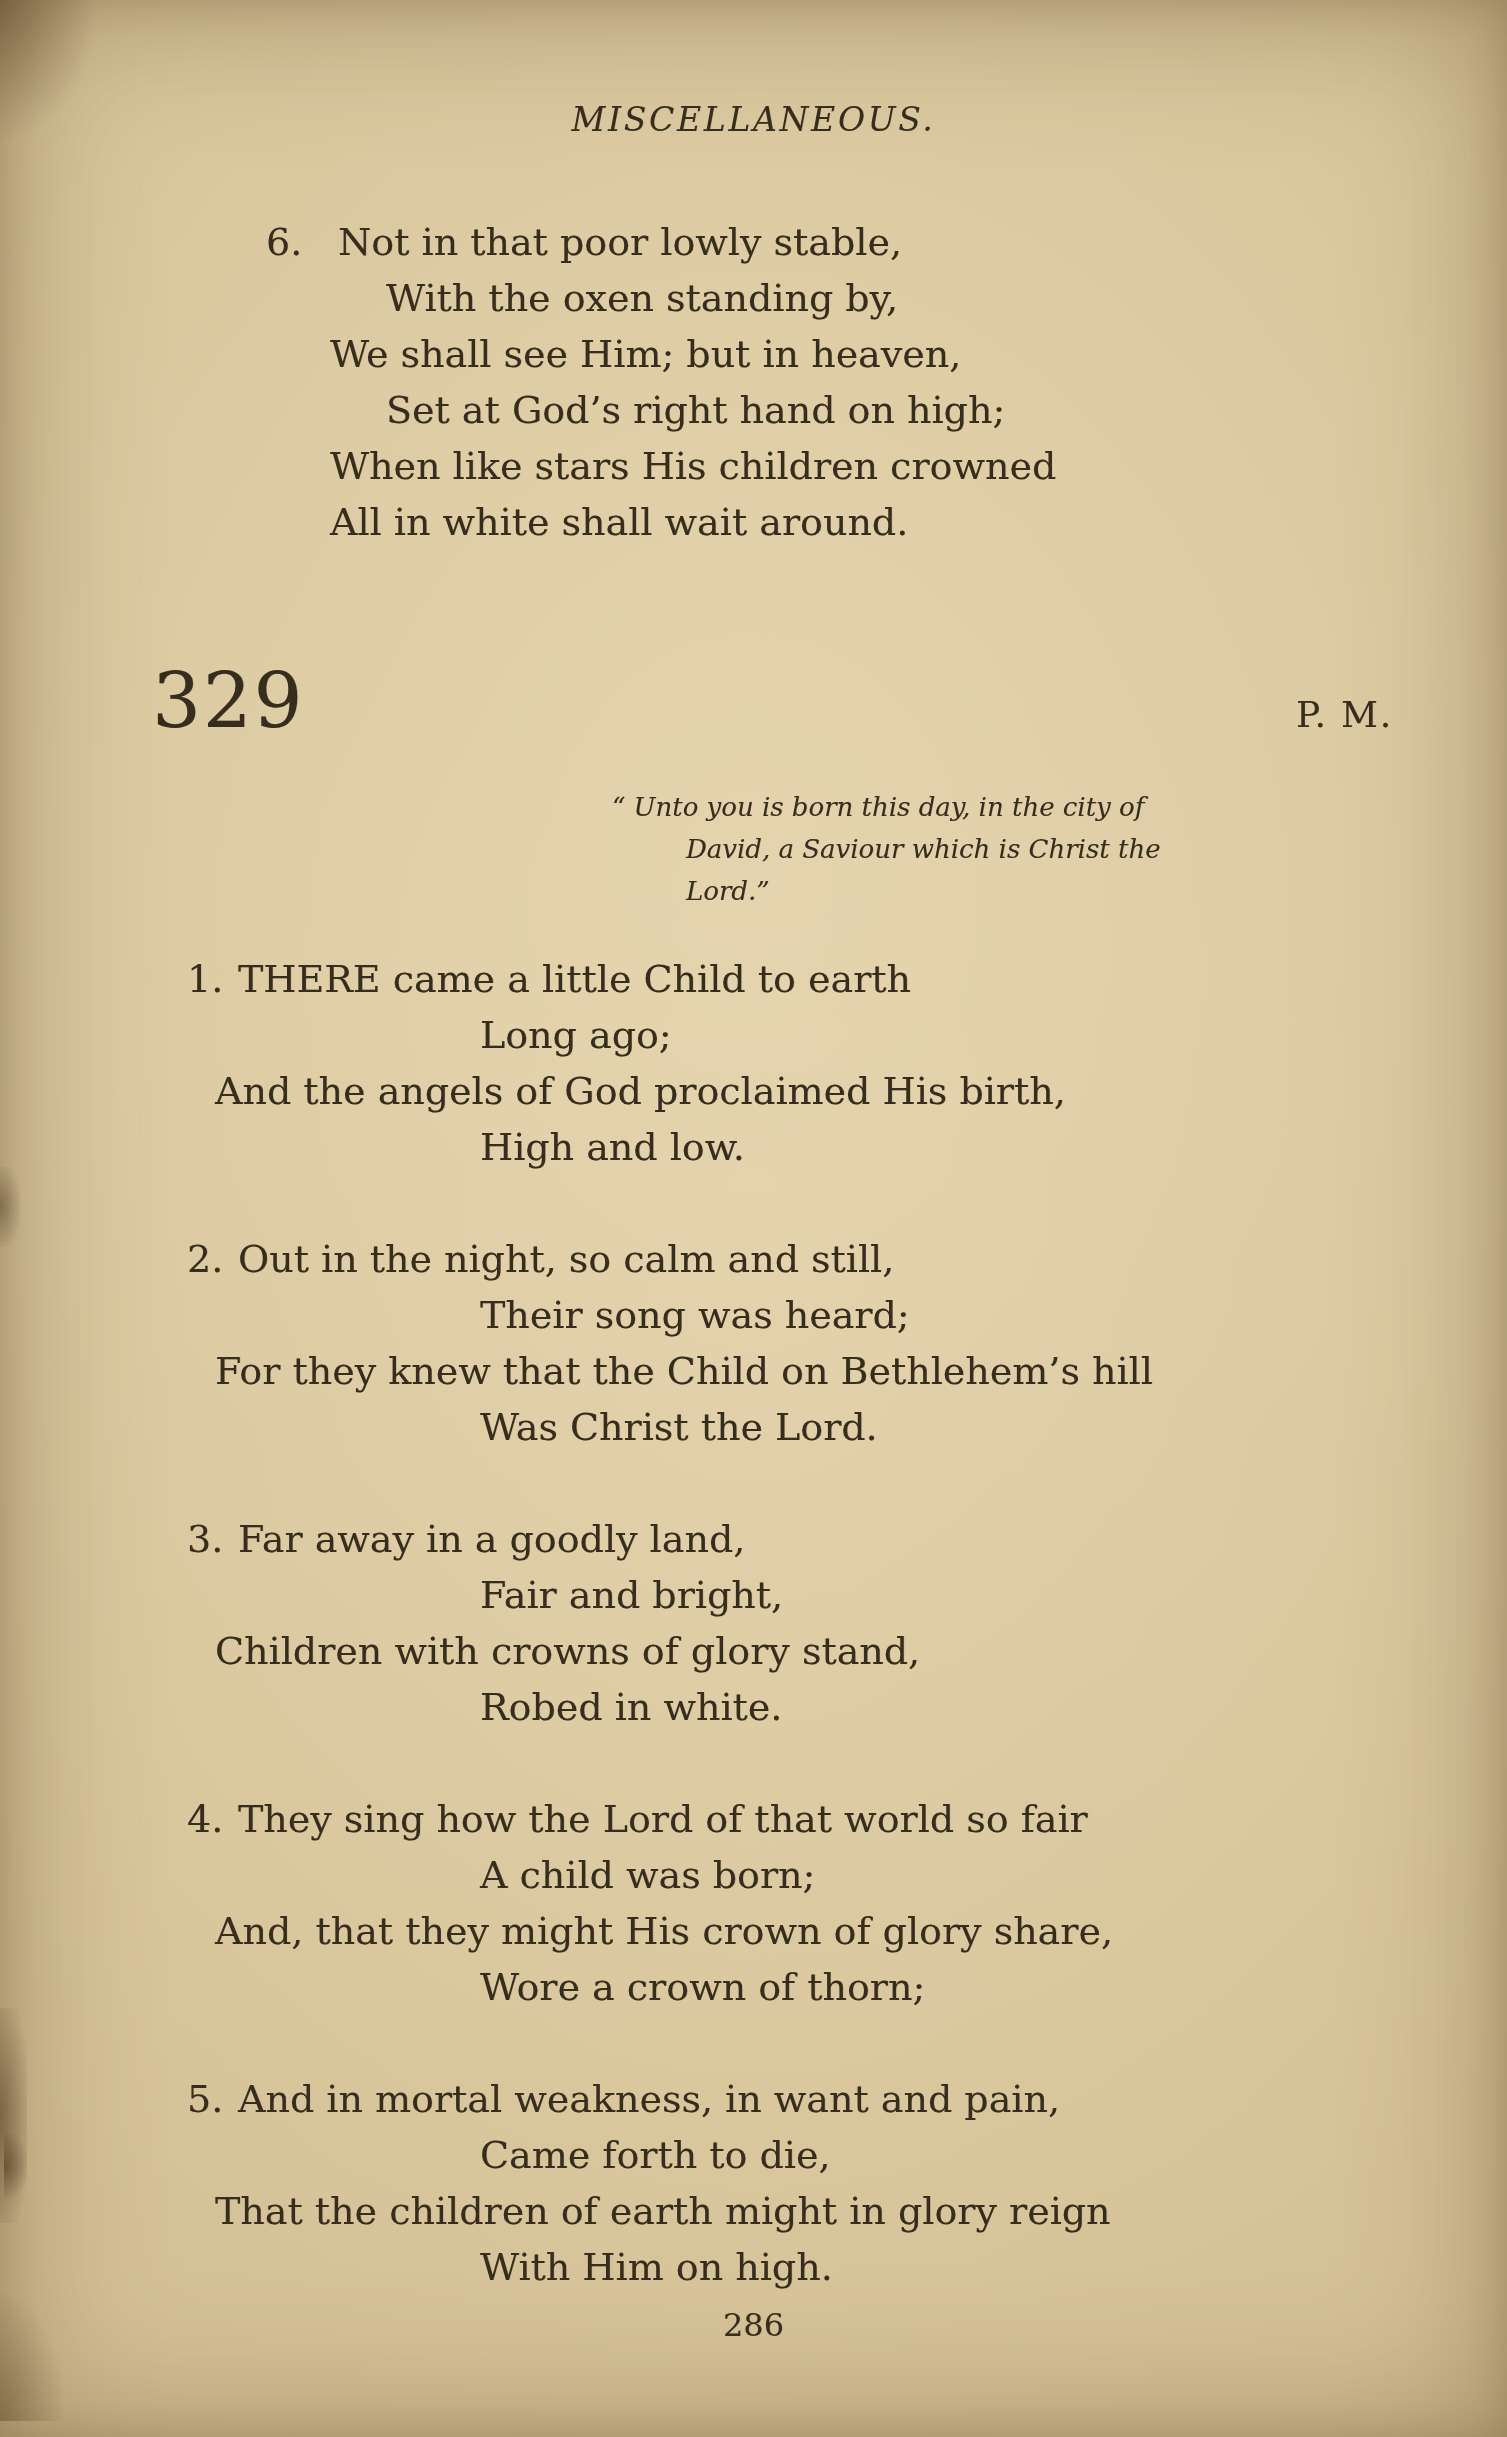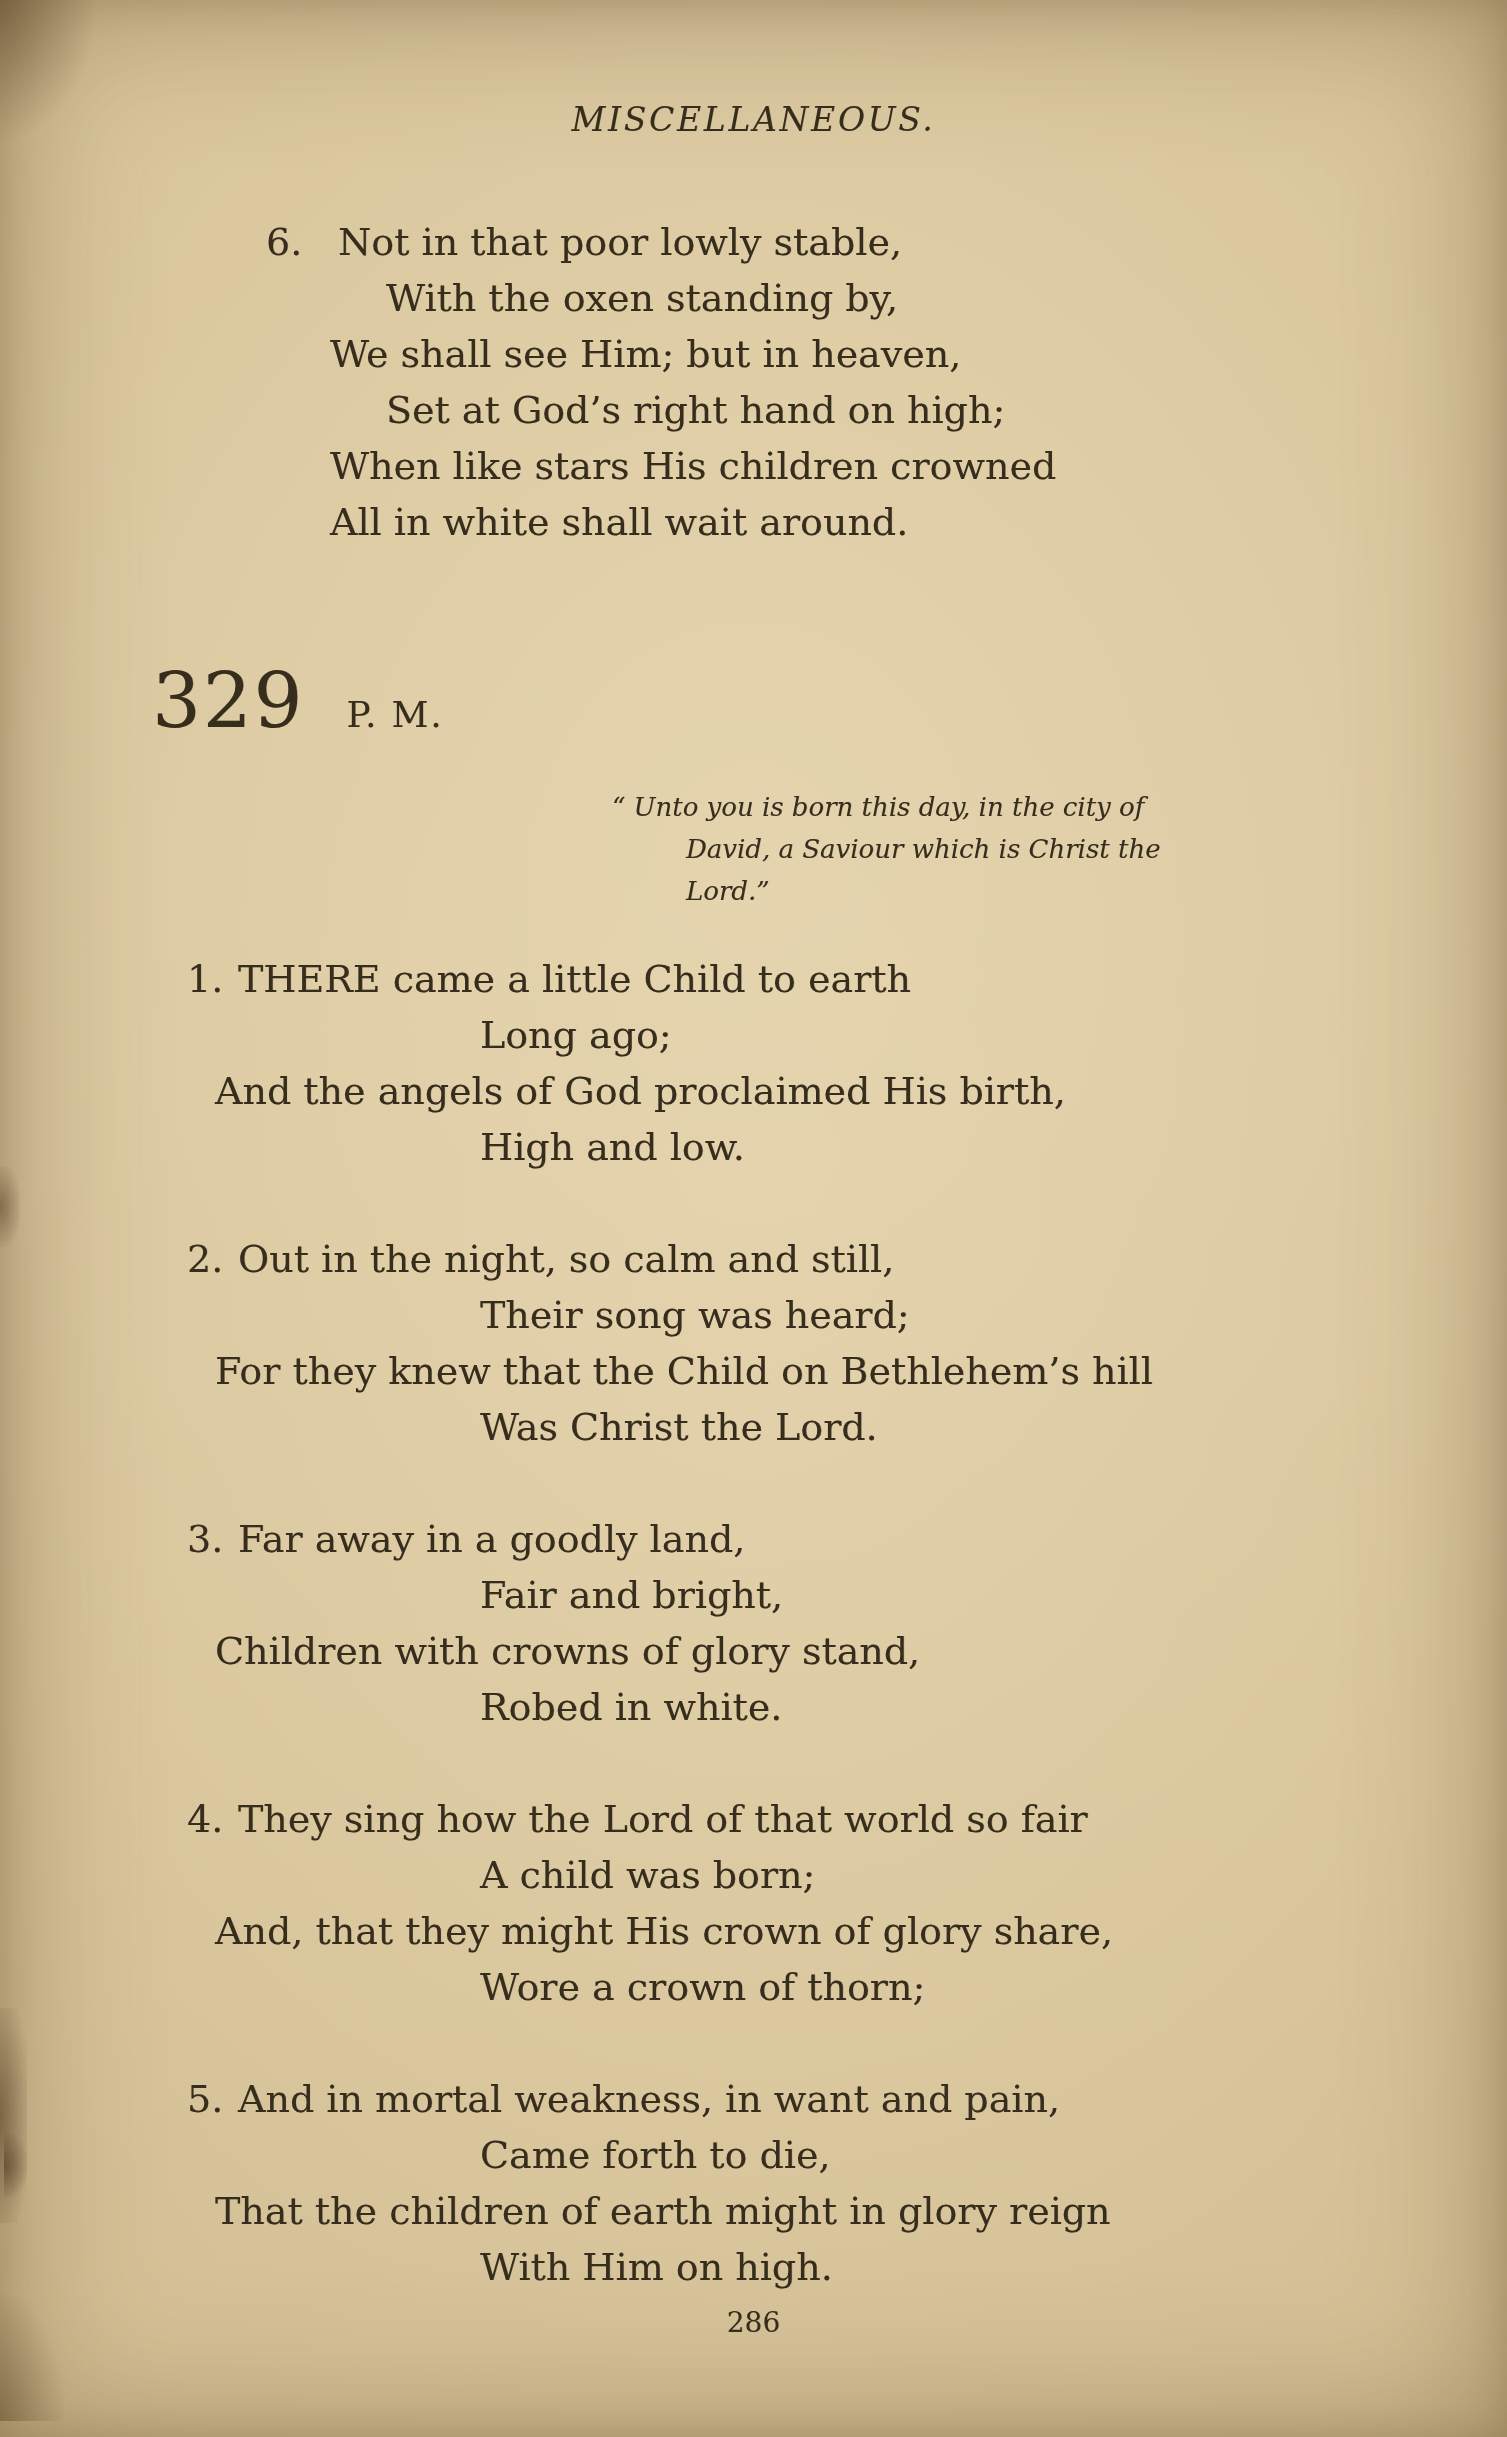--- a/index.html
+++ b/index.html
@@ -42,22 +42,22 @@
   .num{position:absolute;}
   .page, .line{text-shadow:0.4px 0.4px 0 rgba(54,45,29,.28);}
 
   .fragment{margin:75px 0 0 330px;font-size:38px;}
   .fragment .l0{margin-left:8px;}
   .fragment .l1{margin-left:56px;}
   .fragment .l2{margin-left:0;}
   .fragment .num{left:-72px;}
 
   .hymn-head{
-    display:flex;align-items:baseline;
-    margin:106px 62px 0 152px;
+    display:flex;align-items:baseline;justify-content:space-between;
+    margin:106px 114px 0 152px;
     gap:42px;
   }
   .hymn-no{font-size:77px;letter-spacing:1.8px;}
   .meter{font-size:36px;letter-spacing:1.8px;}
 
   .epigraph{
     margin:41px 0 4px 612px;
     font-style:italic;
     font-size:26px;
   }
@@ -68,21 +68,21 @@
   .verses{margin:39px 0 0 211px;font-size:38px;}
   .verse + .verse{margin-top:56px;}
   .verse .l0{margin-left:27px;}
   .verse .l1{margin-left:269px;}
   .verse .l2{margin-left:4px;}
   .verse .num{left:-51px;}
 
   .folio{
     margin-top:10.8px;
     text-align:center;
-    font-size:28px;
+    font-size:32px;
   }
 </style>
 </head>
 <body>
 
 <div class="page">
 
   <div class="running-head">MISCELLANEOUS.</div>
 
   <div class="fragment">

